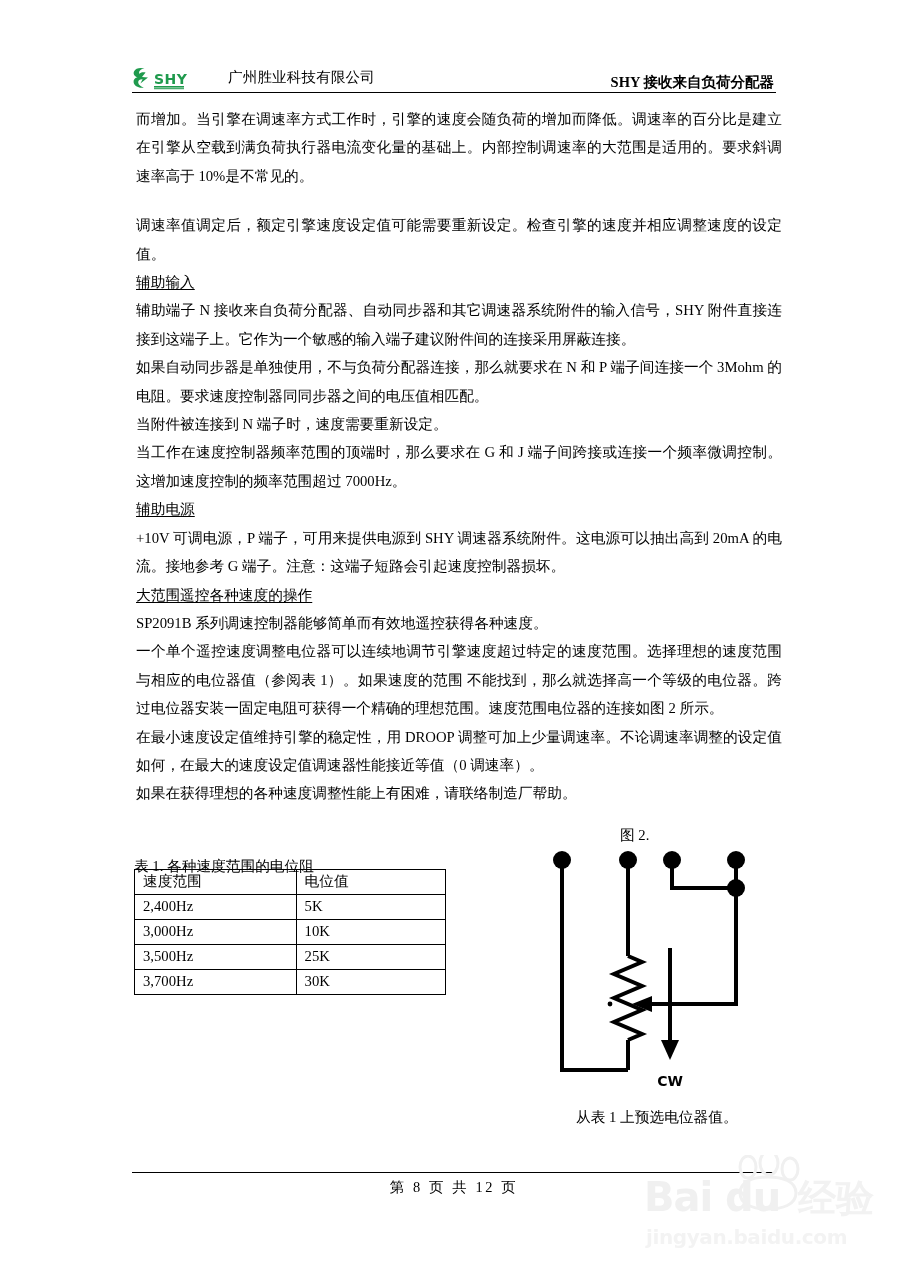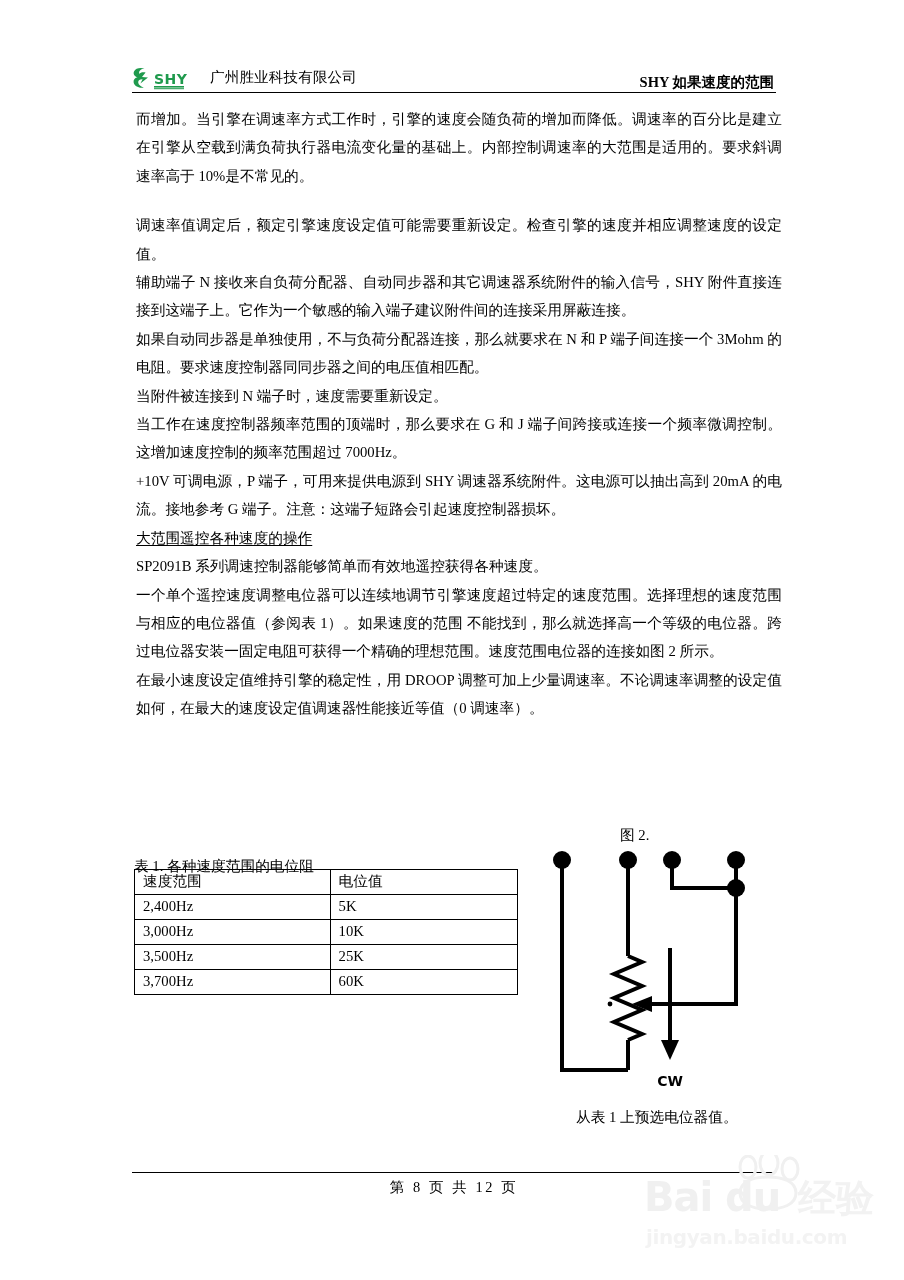--- a/index.html
+++ b/index.html
@@ -29,21 +29,21 @@
   }
   .header-inner {
     display: flex;
     align-items: flex-end;
     justify-content: space-between;
     height: 30px;
   }
   .brand {
     display: flex;
     align-items: center;
-    gap: 0;
+    gap: 18px;
   }
   .logo-mark {
     display: block;
   }
   .brand-name {
     font-size: 14.5px;
     letter-spacing: 0.2px;
     white-space: nowrap;
     line-height: 1;
     padding-bottom: 1px;
@@ -93,21 +93,21 @@
     top: 849px;
     font-size: 14.7px;
     line-height: 22px;
     white-space: nowrap;
     margin-top: 6px;
   }
   table.tbl {
     position: absolute;
     left: 134px;
     top: 869px;
-    width: 384px;
+    width: 312px;
     border-collapse: collapse;
     font-size: 14.7px;
   }
   table.tbl td {
     border: 1px solid #000;
     padding: 3px 8px 4px 8px;
     height: 17px;
     line-height: 17px;
     vertical-align: middle;
   }
@@ -213,40 +213,43 @@
                    C3.0 11.6 1.2 13.6 1.6 16.2 C2.2 20.0 7.2 22.6 11.8 21.4
                    C9.0 20.6 6.4 18.8 6.2 16.4 C6.0 14.2 8.2 13.0 10.6 13.2
                    L8.4 17.6 L16.0 11.6 L10.0 11.0 L13.6 6.6
                    C11.0 6.0 8.2 6.4 7.4 8.0 C6.2 5.0 9.2 3.0 12.5 2.6 Z" fill="#1f9a4d"></path>
           <text x="22" y="18" font-family="'DejaVu Sans',sans-serif" font-size="14" font-weight="700" fill="#1f9a4d" letter-spacing="0.5">SHY</text>
           <rect x="22" y="20" width="30" height="1.6" fill="#1f9a4d"></rect>
           <rect x="22" y="22.2" width="30" height="1" fill="#1f9a4d"></rect>
         </svg>
         <span class="brand-name">广州胜业科技有限公司</span>
       </div>
-      <div class="header-right">SHY 如果速度的范围</div>
+      <div class="header-right">SHY 接收来自负荷分配器</div>
     </div>
     <div class="header-rule"></div>
   </div>
 
   <div class="body-text">
     <p class="para">而增加。当引擎在调速率方式工作时，引擎的速度会随负荷的增加而降低。调速率的百分比是建立在引擎从空载到满负荷执行器电流变化量的基础上。内部控制调速率的大范围是适用的。要求斜调速率高于 10%是不常见的。</p>
     <p class="para gap-para">调速率值调定后，额定引擎速度设定值可能需要重新设定。检查引擎的速度并相应调整速度的设定值。</p>
 
+    <p class="u-head gap-section">辅助输入</p>
     <p class="tight">辅助端子 N 接收来自负荷分配器、自动同步器和其它调速器系统附件的输入信号，SHY 附件直接连接到这端子上。它作为一个敏感的输入端子建议附件间的连接采用屏蔽连接。</p>
     <p class="tight">如果自动同步器是单独使用，不与负荷分配器连接，那么就要求在 N 和 P 端子间连接一个 3Mohm 的电阻。要求速度控制器同同步器之间的电压值相匹配。</p>
     <p class="tight">当附件被连接到 N 端子时，速度需要重新设定。</p>
     <p class="tight">当工作在速度控制器频率范围的顶端时，那么要求在 G 和 J 端子间跨接或连接一个频率微调控制。这增加速度控制的频率范围超过 7000Hz。</p>
 
+    <p class="u-head gap-section">辅助电源</p>
     <p class="tight">+10V 可调电源，P 端子，可用来提供电源到 SHY 调速器系统附件。这电源可以抽出高到 20mA 的电流。接地参考 G 端子。注意：这端子短路会引起速度控制器损坏。</p>
 
     <p class="u-head gap-section">大范围遥控各种速度的操作</p>
     <p class="tight">SP2091B 系列调速控制器能够简单而有效地遥控获得各种速度。</p>
     <p class="tight">一个单个遥控速度调整电位器可以连续地调节引擎速度超过特定的速度范围。选择理想的速度范围与相应的电位器值（参阅表 1）。如果速度的范围 不能找到，那么就选择高一个等级的电位器。跨过电位器安装一固定电阻可获得一个精确的理想范围。速度范围电位器的连接如图 2 所示。</p>
     <p class="tight">在最小速度设定值维持引擎的稳定性，用 DROOP 调整可加上少量调速率。不论调速率调整的设定值如何，在最大的速度设定值调速器性能接近等值（0 调速率）。</p>
+    <p class="tight">如果在获得理想的各种速度调整性能上有困难，请联络制造厂帮助。</p>
   </div>
 
   <div class="table-caption">表 1. 各种速度范围的电位阻</div>
   <table class="tbl">
     <tbody>
       <tr>
         <td class="c1">速度范围</td>
         <td class="c2">电位值</td>
       </tr>
       <tr>
@@ -256,21 +259,21 @@
       <tr>
         <td class="c1">3,000Hz</td>
         <td class="c2">10K</td>
       </tr>
       <tr>
         <td class="c1">3,500Hz</td>
         <td class="c2">25K</td>
       </tr>
       <tr>
         <td class="c1">3,700Hz</td>
-        <td class="c2">60K</td>
+        <td class="c2">30K</td>
       </tr>
     </tbody>
   </table>
 
   <div class="fig-title">图 2.</div>
 
   <div class="fig-wrap">
     <svg width="260" height="255" viewBox="0 0 260 255">
       <g fill="none" stroke="#000" stroke-width="4" stroke-linecap="butt">
 

